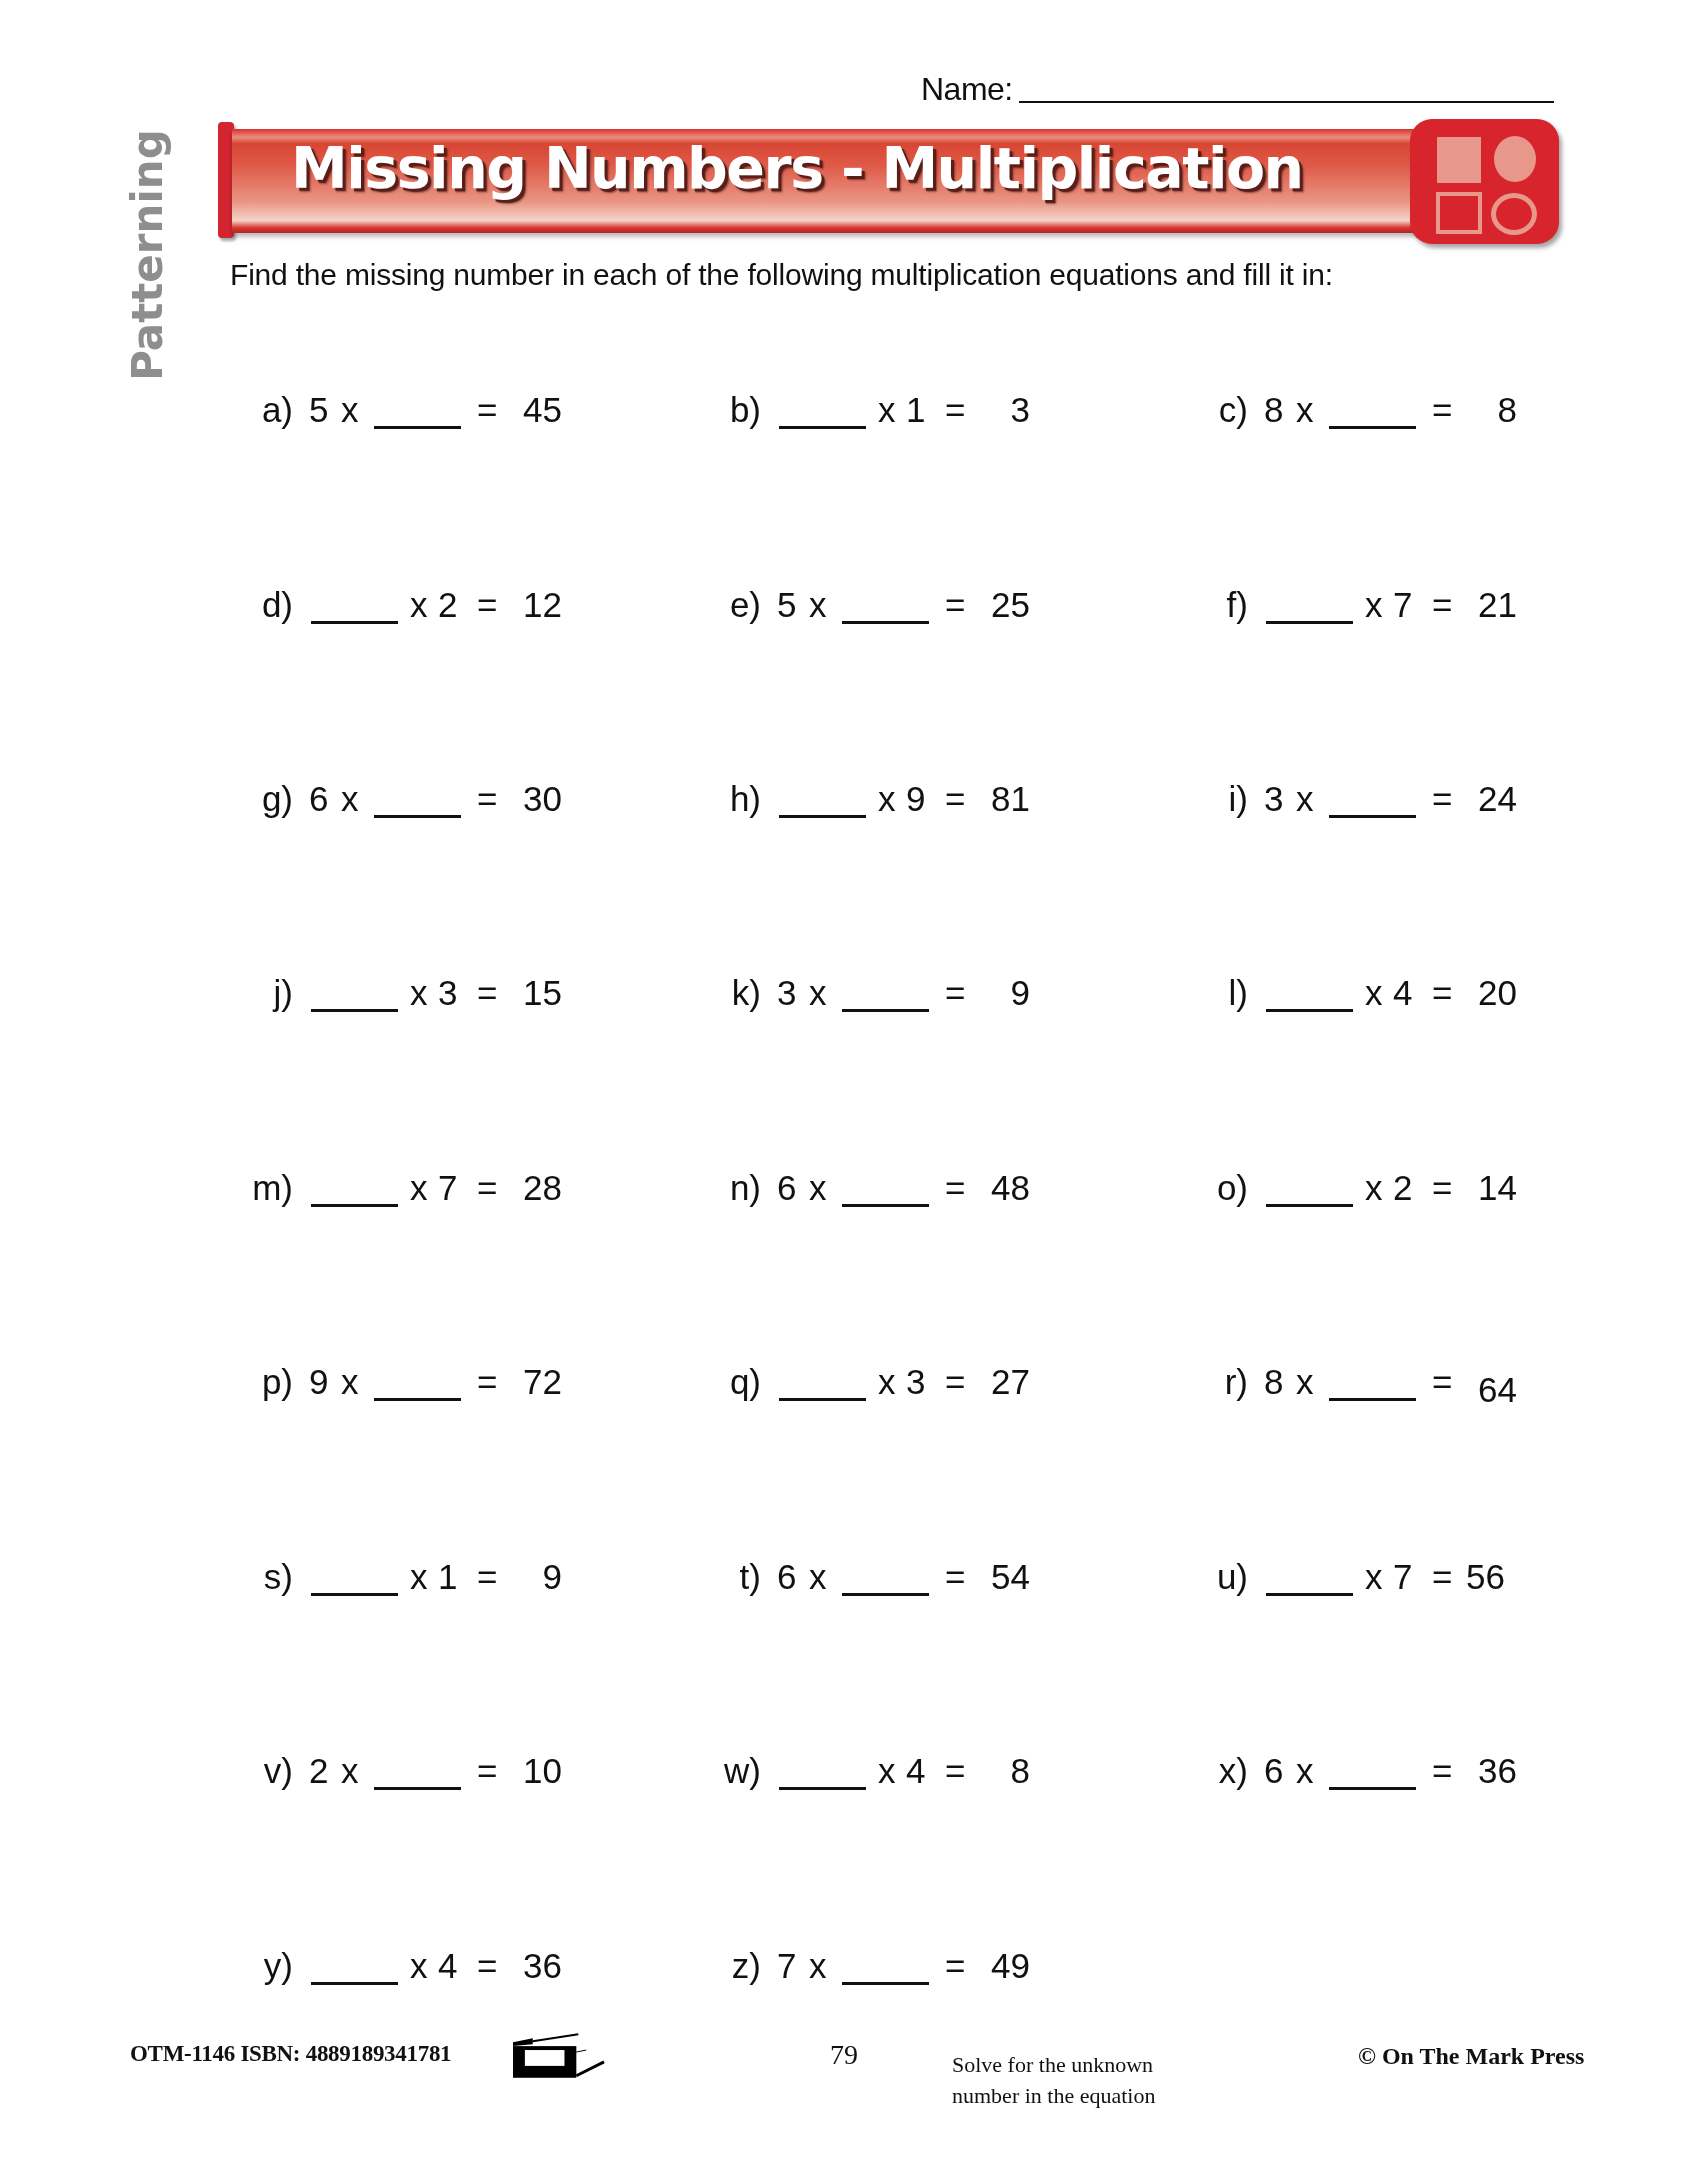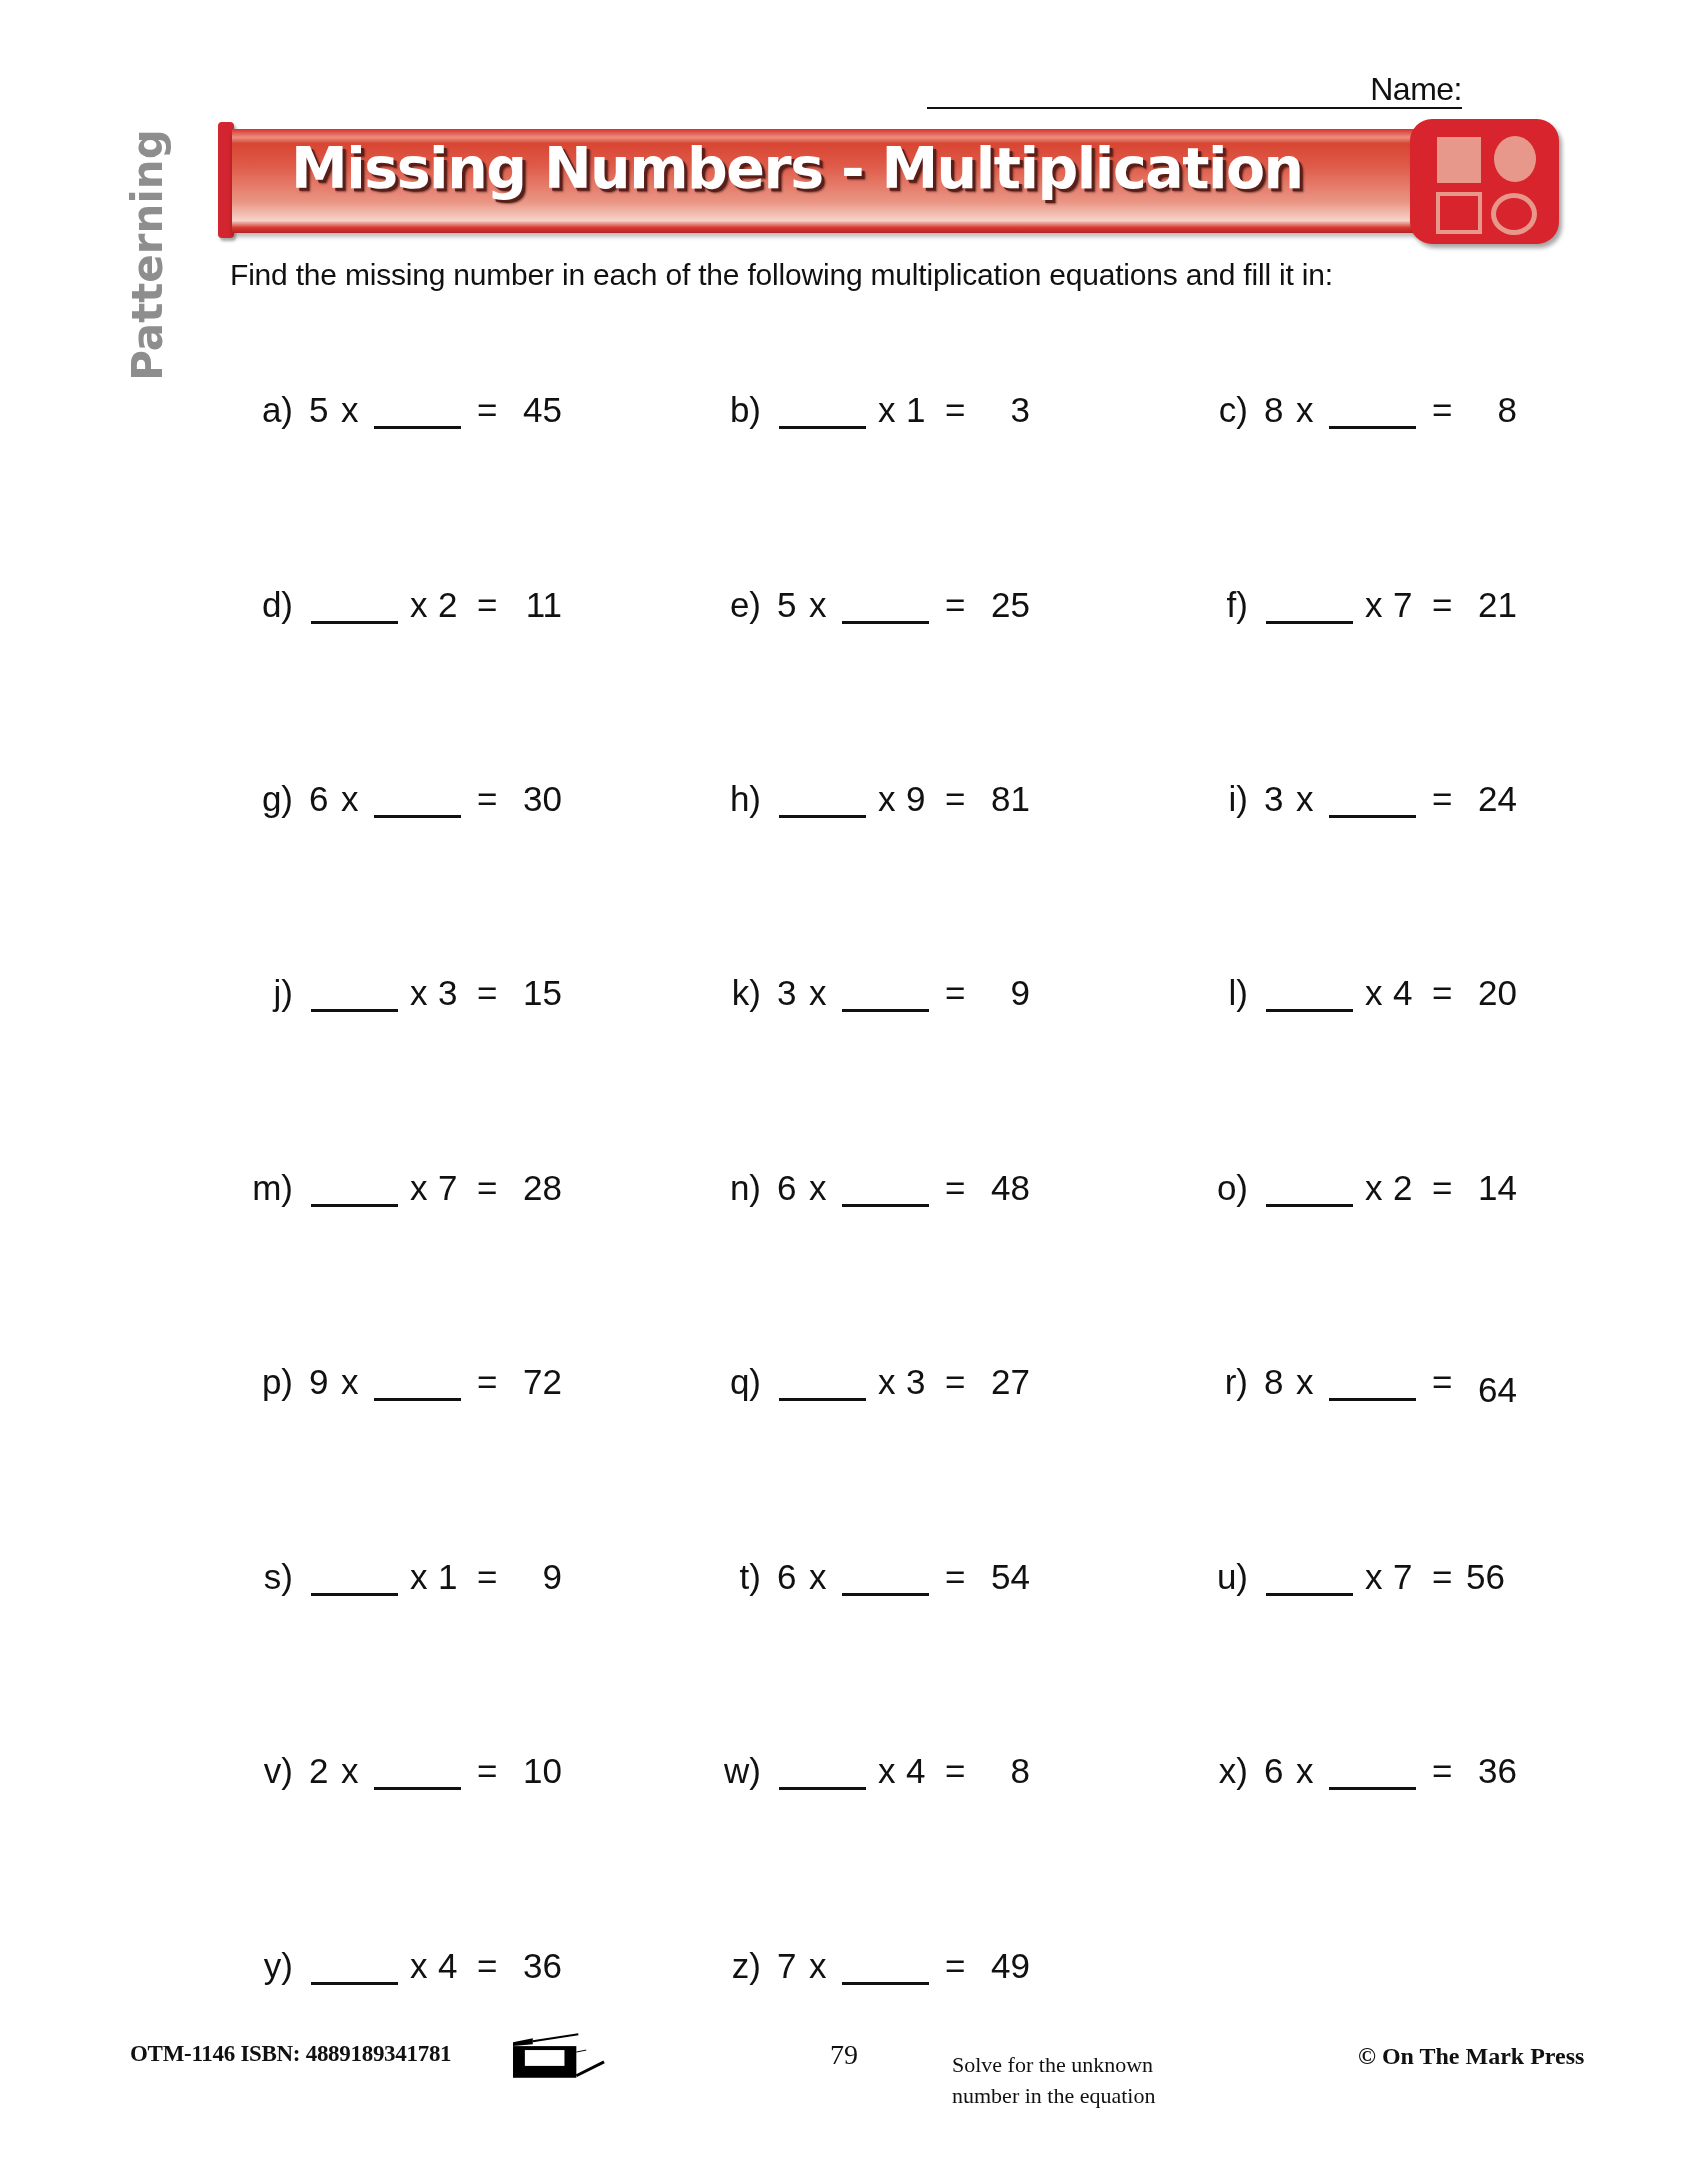--- a/index.html
+++ b/index.html
@@ -1,20 +1,20 @@
 <!DOCTYPE html>
 <html><head>
   <meta charset="utf-8">
   <style>
     * { margin: 0; padding: 0; box-sizing: border-box; }
     html, body { width: 1683px; height: 2178px; background: #ffffff; overflow: hidden; }
     body { position: relative; font-family: "Liberation Sans", sans-serif; color: #111; }
 
     
-    .name-row { position: absolute; left: 921px; top: 71px; display: flex; align-items: flex-end; flex-direction: column; }
+    .name-row { position: absolute; left: 921px; top: 71px; display: flex; align-items: flex-end; }
     .name-label { font-size: 32px; line-height: 36px; letter-spacing: -0.5px; }
     .name-line { width: 535px; height: 2px; background: #111; margin-left: 6px; margin-bottom: 4px; }
 
     
     .side-tab { position: absolute; left: 122px; top: 131px; width: 50px; height: 248px; }
     .side-tab span {
       position: absolute; left: 50%; top: 50%;
       transform: translate(-50%, -50%) rotate(-90deg);
       font-family: "DejaVu Sans", sans-serif; font-weight: bold;
       font-size: 42px; color: #8e8e8e; white-space: nowrap; letter-spacing: 0px;
@@ -121,21 +121,21 @@
       <span class="blank" style="left: 67px;"></span>
       <span class="part" style="left: 170px;">=</span>
       <span class="part" style="left: auto; right: 12px;">8</span>
     </div>
     <div class="problem" style="left: 307px; top: 583px; width: 267px;">
       <span class="lbl">d)</span>
       <span class="blank" style="left: 4px;"></span>
       <span class="part" style="left: 103px;">x</span>
       <span class="part" style="left: 131px;">2</span>
       <span class="part" style="left: 170px;">=</span>
-      <span class="part" style="left: auto; right: 12px;">11</span>
+      <span class="part" style="left: auto; right: 12px;">12</span>
     </div>
     <div class="problem" style="left: 775px; top: 583px; width: 267px;">
       <span class="lbl">e)</span>
       <span class="part" style="left: 2px;">5</span>
       <span class="part" style="left: 34px;">x</span>
       <span class="blank" style="left: 67px;"></span>
       <span class="part" style="left: 170px;">=</span>
       <span class="part" style="left: auto; right: 12px;">25</span>
     </div>
     <div class="problem" style="left: 1262px; top: 583px; width: 267px;">

